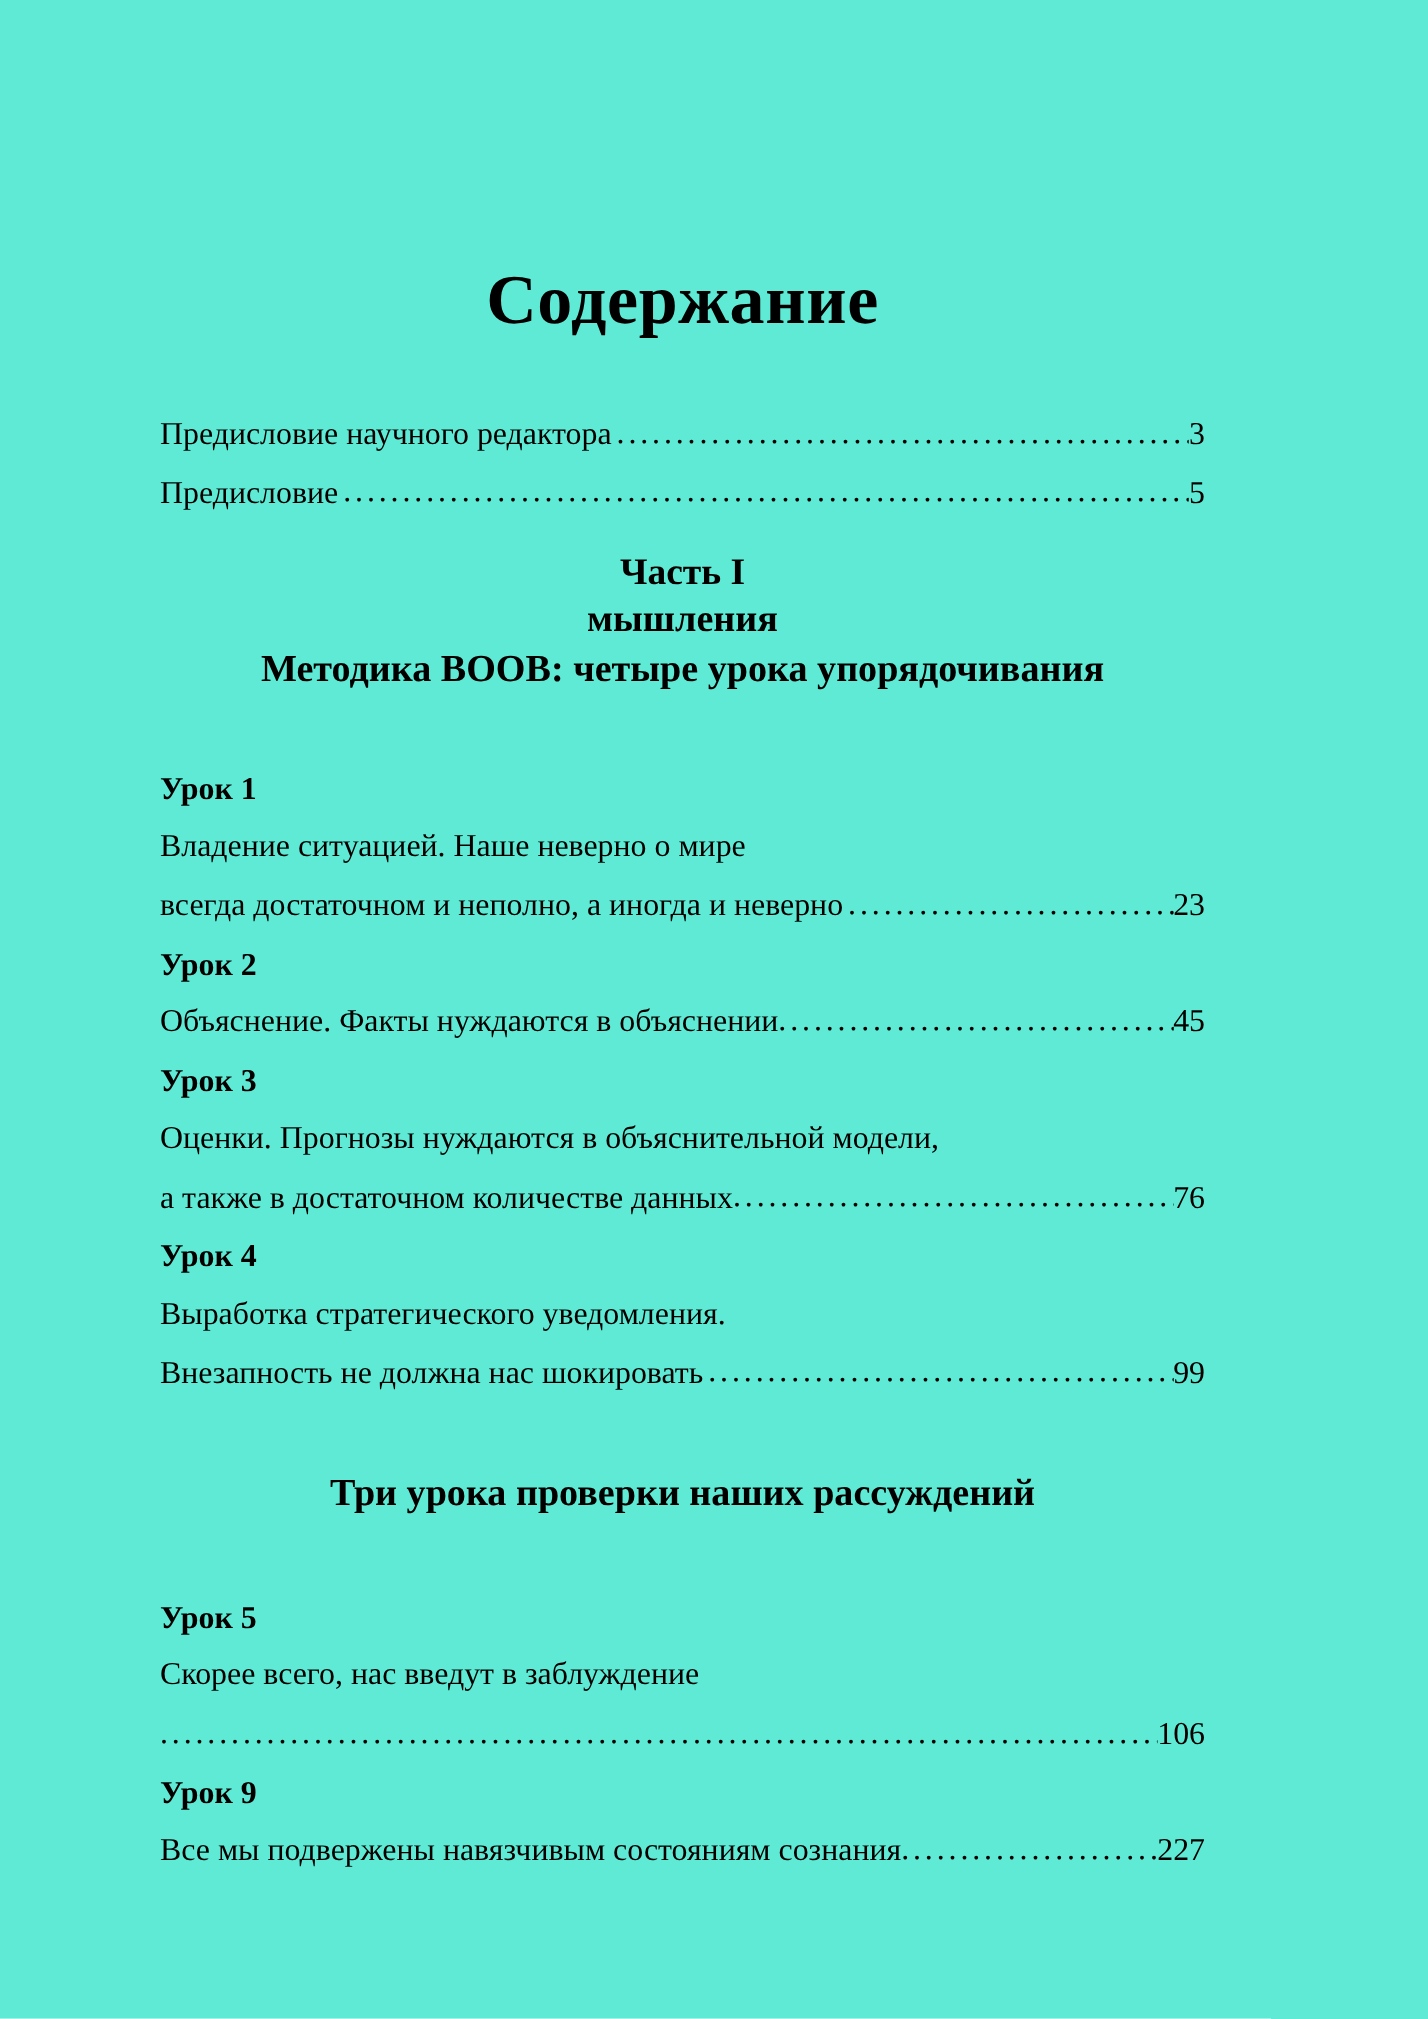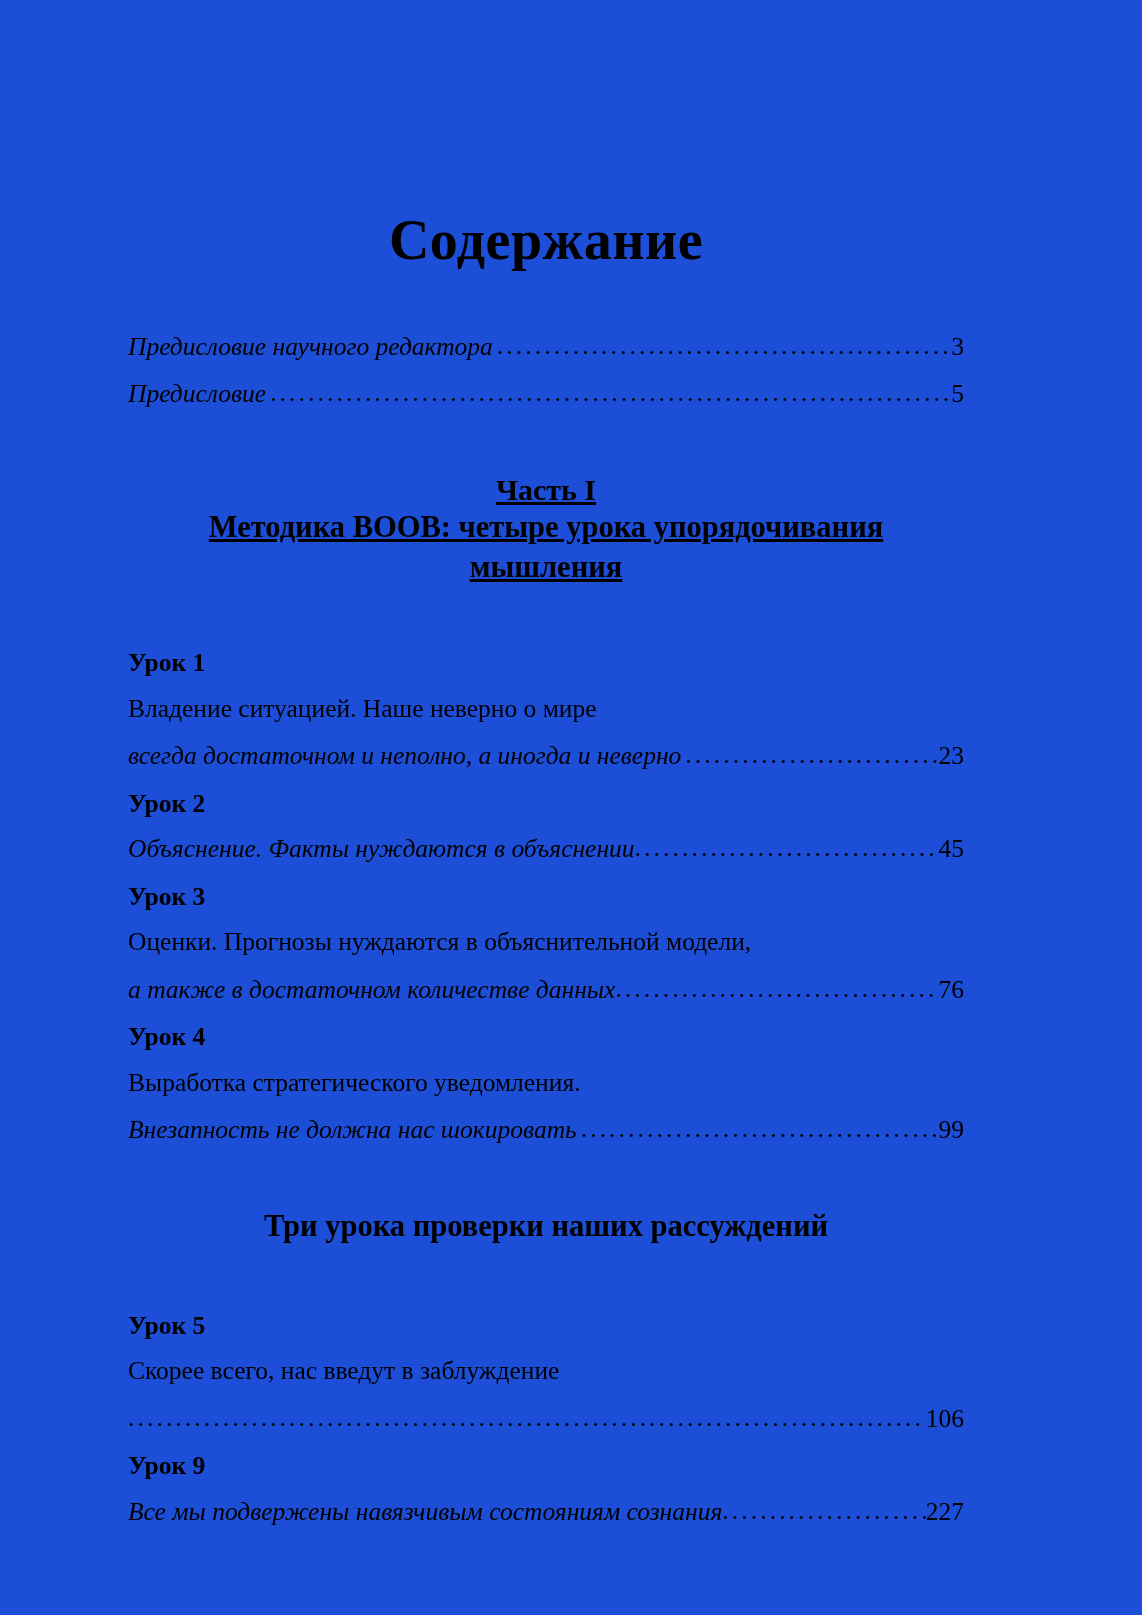--- a/index.html
+++ b/index.html
@@ -4,21 +4,21 @@
 <style>
   html, body {
     margin: 0;
     padding: 0;
     background: #ffffff;
   }
   .page {
     position: relative;
     width: 1142px;
     height: 1615px;
-    background: #1d4ed8;
+    background: #5eead4;
     margin: 0 auto;
     overflow: hidden;
     font-family: "Liberation Serif", "DejaVu Serif", serif;
     color: #000000;
   }
   .content {
     position: absolute;
     left: 128px;
     top: 0;
     width: 836px;
@@ -46,21 +46,20 @@
     display: flex;
     align-items: baseline;
     width: 100%;
     font-size: 25.5px;
     line-height: 1.0;
     margin-bottom: 22px;
   }
   .leader-row .lr-text {
     flex: 0 1 auto;
     white-space: nowrap;
-    font-style: italic;
   }
   .leader-row .lr-dots {
     flex: 1 1 auto;
     overflow: hidden;
     white-space: nowrap;
     margin: 0 0px 0 4px;
     letter-spacing: 3.1px;
     font-size: 25.5px;
     position: relative;
     top: -1px;
@@ -90,21 +89,21 @@
   .part-number {
     font-size: 30px;
     line-height: 1.25;
     margin: 0;
   }
   .part-title {
     font-size: 30.5px;
     line-height: 1.3;
     margin: 0;
   }
-  .part-1 { margin-top: 64px; text-decoration: underline; }
+  .part-1 { margin-top: 32px; }
   .part-2 { margin-top: 64px; }
 
   
   .lessons-1 { margin-top: 63px; }
   .lessons-2 { margin-top: 66px; }
 
   .lesson { margin-bottom: 0; }
   .lesson-label {
     font-size: 25.5px;
     font-weight: bold;
@@ -133,22 +132,22 @@
       <div class="leader-row">
         <span class="lr-text">Предисловие </span>
         <span class="lr-dots">........................................................................................................................................................................................................</span>
         <span class="lr-page">5</span>
       </div>
 
     </div>
 
     <div class="part-block part-1">
       <div class="part-number">Часть I</div>
+      <div class="part-title">мышления</div>
       <div class="part-title">Методика BOOB: четыре урока упорядочивания</div>
-      <div class="part-title">мышления</div>
     </div>
 
     <div class="lessons-1">
 
       <div class="lesson">
         <div class="lesson-label">Урок 1</div>
         <div class="plain-line">Владение ситуацией. Наше неверно о мире</div>
         <div class="leader-row">
           <span class="lr-text">всегда достаточном и неполно, а иногда и неверно </span>
           <span class="lr-dots">........................................................................................................................................................................................................</span>

